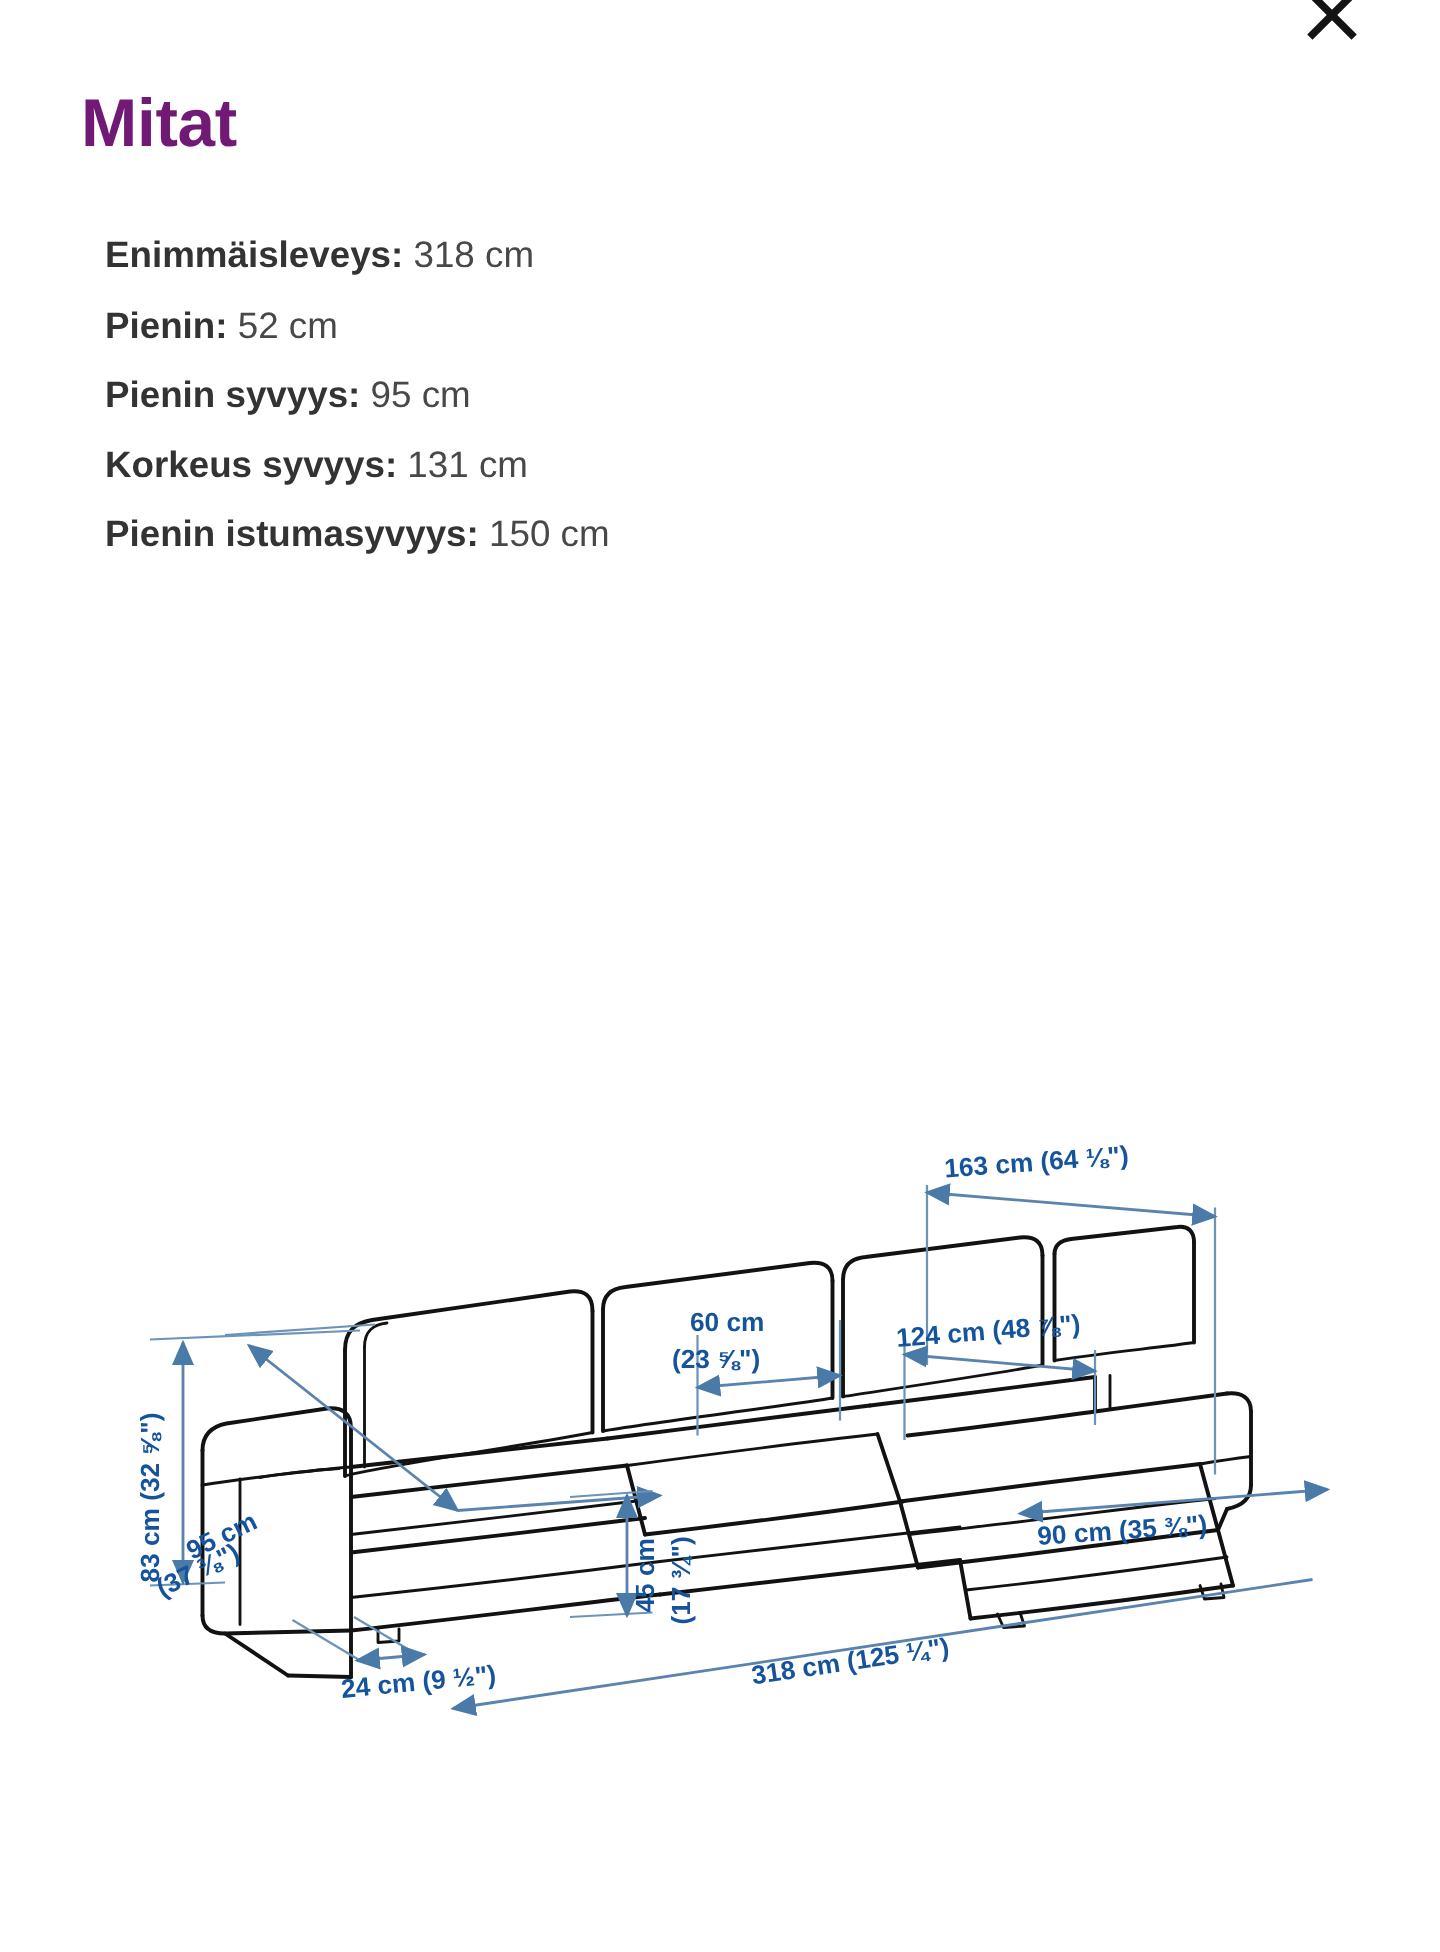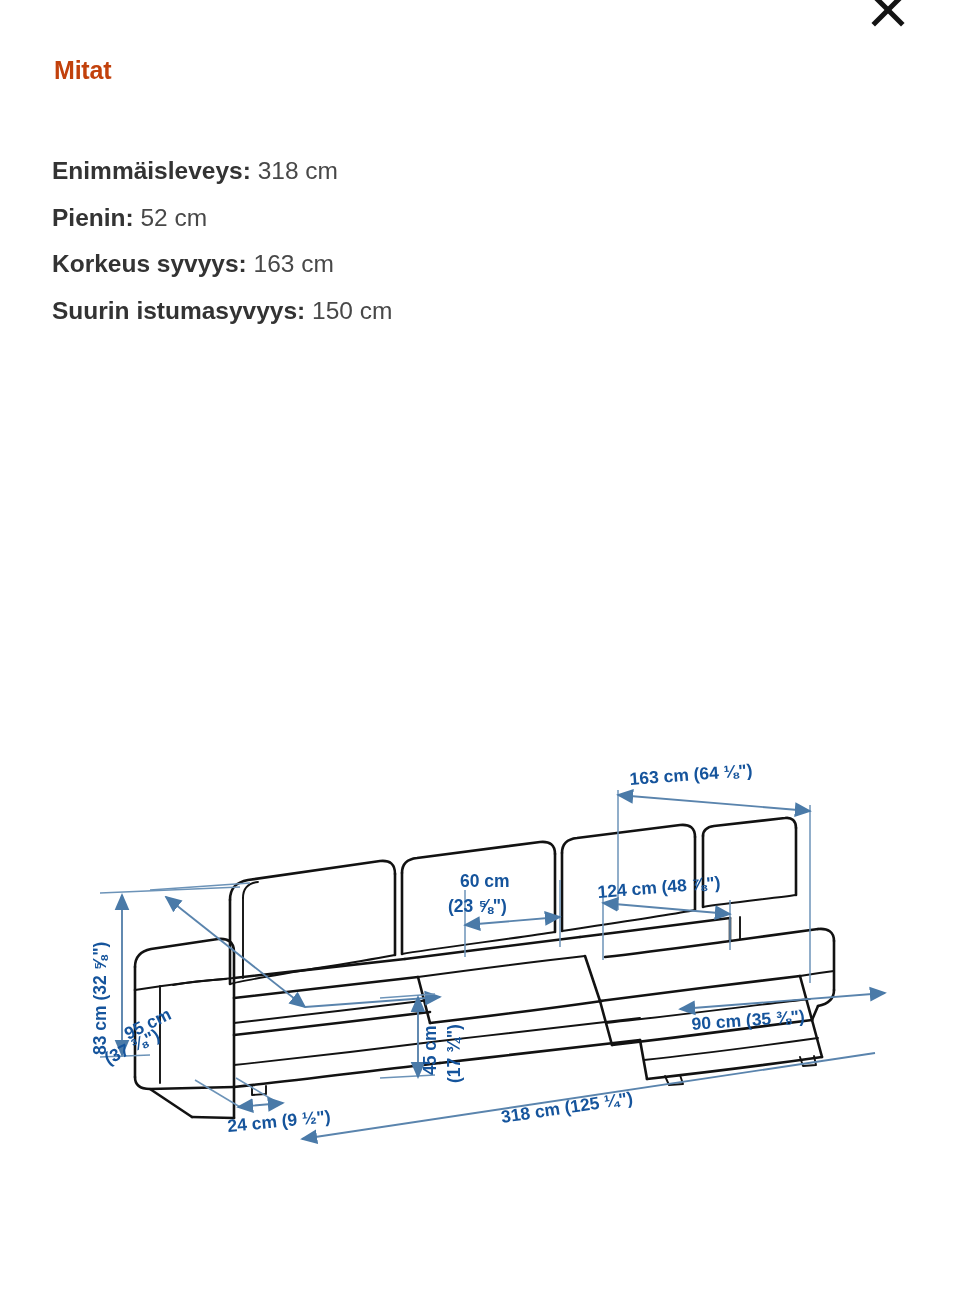--- a/index.html
+++ b/index.html
@@ -25,32 +25,32 @@
     height: 52px;
     cursor: pointer;
   }
   #close-btn svg { display: block; }
 
   
   #page-title {
     position: absolute;
     left: 54px;
     top: 56px;
-    font-size: 25px;
+    font-size: 45px;
     font-weight: bold;
-    color: #c2410c;
+    color: #701a75;
     letter-spacing: -0.2px;
     margin: 0;
     line-height: 1.15;
   }
 
   
   #spec-list {
     position: absolute;
-    left: 52px;
+    left: 70px;
     top: 148px;
     width: 700px;
     list-style: none;
     margin: 0;
     padding: 0;
   }
   #spec-list li {
     font-size: 24.5px;
     line-height: 46.6px;
     color: #3b3b3b;
@@ -127,25 +127,29 @@
 <ul id="spec-list">
   <li>
     <span class="spec-label">Enimmäisleveys:</span>
     <span class="spec-value">318 cm</span>
   </li>
   <li>
     <span class="spec-label">Pienin:</span>
     <span class="spec-value">52 cm</span>
   </li>
   <li>
+    <span class="spec-label">Pienin syvyys:</span>
+    <span class="spec-value">95 cm</span>
+  </li>
+  <li>
     <span class="spec-label">Korkeus syvyys:</span>
-    <span class="spec-value">163 cm</span>
-  </li>
-  <li>
-    <span class="spec-label">Suurin istumasyvyys:</span>
+    <span class="spec-value">131 cm</span>
+  </li>
+  <li>
+    <span class="spec-label">Pienin istumasyvyys:</span>
     <span class="spec-value">150 cm</span>
   </li>
 </ul>
 
 <div id="dimension-diagram">
 <svg viewBox="0 0 880 420" xmlns="http://www.w3.org/2000/svg">
   <defs>
     <marker id="ar" markerWidth="9" markerHeight="9" refX="8" refY="4.5" orient="auto">
       <path d="M0,0.6 L9,4.5 L0,8.4 z" class="dim-arrow"></path>
     </marker>

